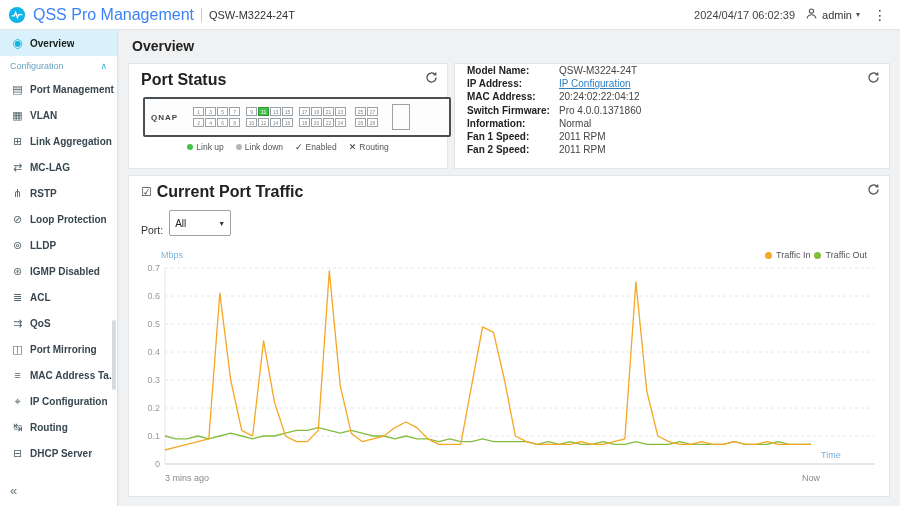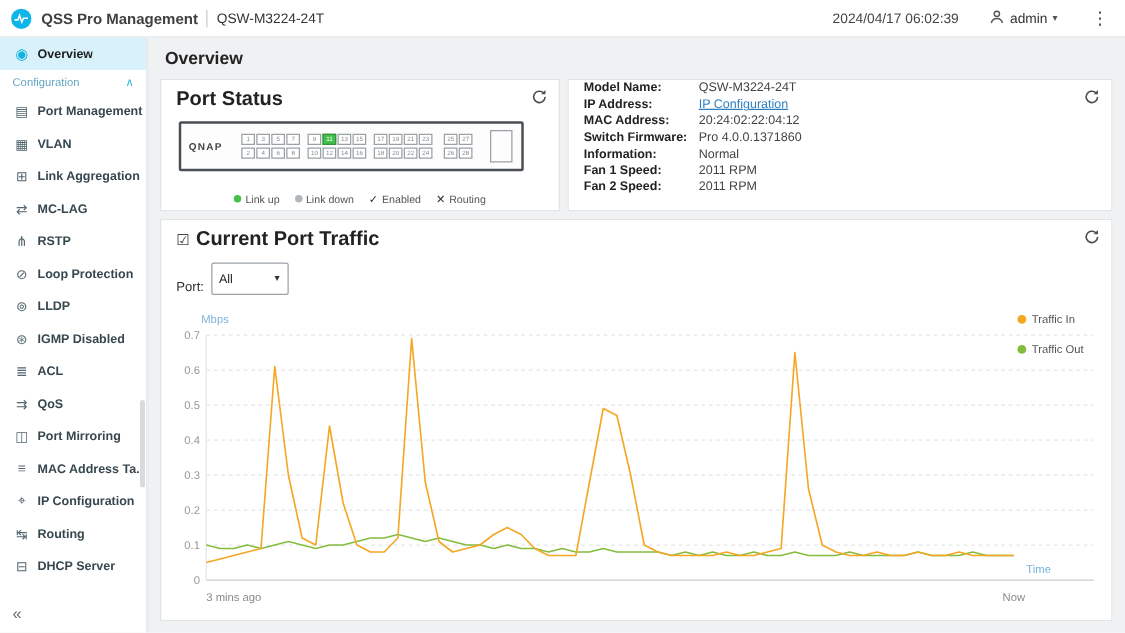--- a/index.html
+++ b/index.html
@@ -7,24 +7,24 @@
     width: 900px; height: 506px; position: relative; overflow: hidden;
     font-family: "Liberation Sans", "DejaVu Sans", sans-serif;
     background: #e9ecee; color: #333;
   }
   
   .topbar { position:absolute; top:0; left:0; width:900px; height:30px; background:#fff;
     border-bottom:1px solid #e3e6e8; display:flex; align-items:center; justify-content:space-between;
     padding:0 10px 0 8px; z-index:3; }
   .tb-left { display:flex; align-items:center; gap:7px; }
   .logo svg { display:block; }
-  .app-title { font-size:12px; font-weight:bold; color:#404040; }
+  .app-title { font-size:16px; font-weight:normal; color:#3b82f6; }
   .tb-divider { width:1px; height:14px; background:#ccc; display:inline-block; }
   .device-name { font-size:11px; color:#333; }
-  .tb-right { display:flex; align-items:center; gap:24px;justify-content:flex-end; }
+  .tb-right { display:flex; align-items:center; gap:10px;justify-content:flex-end; }
   .datetime { font-size:11px; color:#444; }
   .user-menu { display:flex; align-items:center; gap:4px; font-size:11px; color:#333; cursor:pointer; }
   .caret { font-size:8px; color:#555; }
   .kebab { font-size:14px; color:#444; padding:0 3px; cursor:pointer; }
   
   .sidebar { position:absolute; top:30px; left:0; width:118px; height:476px; background:#fff;
     border-right:1px solid #dfe2e4; z-index:2; }
   .side-item { display:flex; align-items:center; height:26px; padding:0 2px 0 10px; cursor:pointer; }
   .side-item.active { background:#d9f1fa; }
   .side-icon { width:15px; font-size:11px; color:#53666f; flex:none; text-align:center; margin-right:5px; }
@@ -42,54 +42,54 @@
     background:#eff1f3; padding:6px 10px 0 9px; overflow:hidden; }
   .page-title { font-size:14px; font-weight:bold; color:#222; margin:2px 0 9px 4px; }
   .panels-row { display:flex; gap:6px; }
   .panel { background:#fff; border:1px solid #e2e5e7; position:relative; }
   .panel-head { display:flex; align-items:center; padding:7px 10px 4px 12px; }
   .panel-title { font-size:16px; font-weight:bold; color:#222; }
   .refresh { position:absolute; top:7px; right:9px; cursor:pointer; line-height:0; }
   .port-status { width:320px; flex:none; height:106px; }
   .sysinfo { flex:1; height:106px; overflow:hidden; }
   
-  .switch-graphic { margin:4px 0 0 14px; width:276px; height:40px; border:2px solid #4a4f54;
+  .switch-graphic { margin:4px 0 0 14px; width:308px; height:40px; border:2px solid #4a4f54;
     border-radius:2px; background:#fdfdfd; display:flex; align-items:center; padding:0 6px; gap:13px; }
   .switch-brand { font-size:8px; font-weight:bold; letter-spacing:1px; color:#444; margin-right:2px; }
   .port-rows { display:flex; flex-direction:column; gap:2px; }
   .port-row { display:flex; align-items:center; }
   .port { width:11px; height:9px; border:1px solid #9aa1a7; background:#fff; font-size:5px; color:#888;
     display:inline-flex; align-items:center; justify-content:center; margin-right:1px; overflow:hidden; }
   .port.gap { margin-left:5px; }
   .port.sfpgap { margin-left:8px; }
   .port.up { background:#43c04b; border-color:#34933a; color:#fff; }
   .module-box { width:18px; height:26px; border:1px solid #9aa1a7; flex:none; }
   .port-legend { display:flex; justify-content:center; gap:12px; margin-top:5px; font-size:8.5px;
     color:#555; align-items:center; }
-  .pl-item { display:flex; align-items:center; gap:3px;margin-top:12px; }
+  .pl-item { display:flex; align-items:center; gap:3px; }
   .pl-dot { width:6px; height:6px; border-radius:50%; display:inline-block; }
   .pl-glyph { font-size:9px; color:#333; line-height:1; }
   
   .si-row { display:flex; padding:0 12px; line-height:13.2px; font-size:10px; }
   .si-label { width:92px; font-weight:bold; color:#222; flex:none; }
   .si-value { color:#444; }
   .si-value.link { color:#2f80c3; text-decoration:underline; cursor:pointer; }
   
   .traffic { margin-top:6px; height:322px; }
   .chk { font-size:12px; color:#444; margin-right:5px; line-height:1; cursor:pointer; }
   .port-select-row { display:flex; align-items:flex-end; gap:6px; padding:5px 12px 2px; }
   .ps-label { font-size:10.5px; color:#333; }
   .select { display:inline-flex; align-items:center; justify-content:space-between; width:62px; height:19px;
     border:1px solid #9aa1a7; border-radius:2px; padding:12px 5px; font-size:10px; color:#222;
     background:#fff; cursor:pointer; }
   .sel-caret { font-size:7px; color:#333; }
   .chart-wrap { position:relative; margin:14px 8px 0; height:246px; }
   .ylab { position:absolute; left:24px; top:-2px; font-size:9px; color:#7fb3d9; }
-  .chart-legend { position:absolute; right:14px; top:-2px; display:flex; flex-direction:column;
-    gap:14px; font-size:9px; color:#555; }
+  .chart-legend { position:absolute; right:14px; top:-2px; display:flex; flex-direction:row;
+    gap:4px; font-size:9px; color:#555; }
   .cl-item { display:flex; align-items:center; gap:4px; }
   .cl-dot { width:7px; height:7px; border-radius:50%; display:inline-block; }
   #chart-svg { display:block; }
   #chart-svg text { font-family:"Liberation Sans","DejaVu Sans",sans-serif; }
 </style>
 </head>
 <body>
 
 <div class="app">
 

